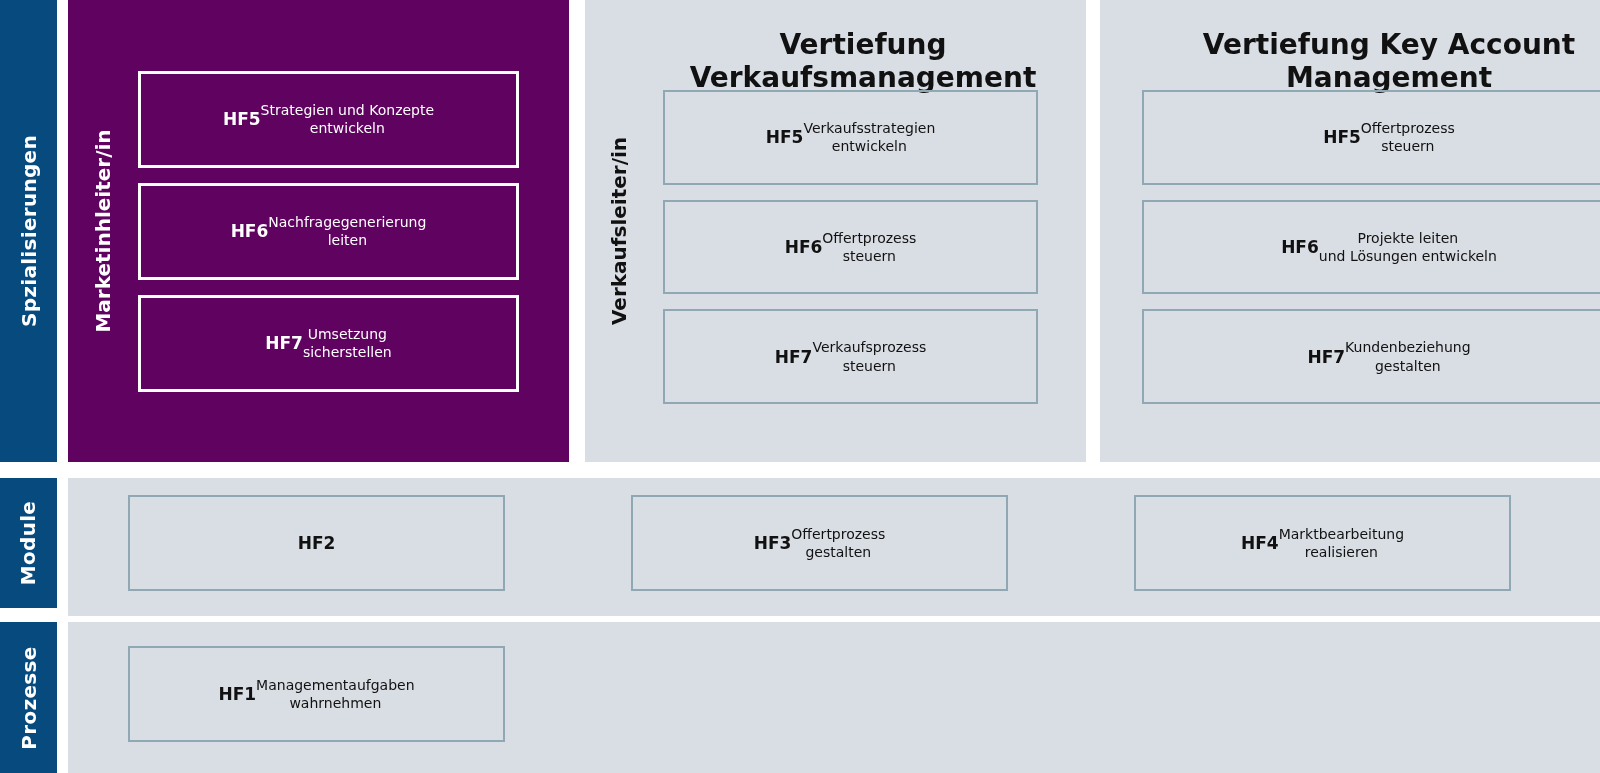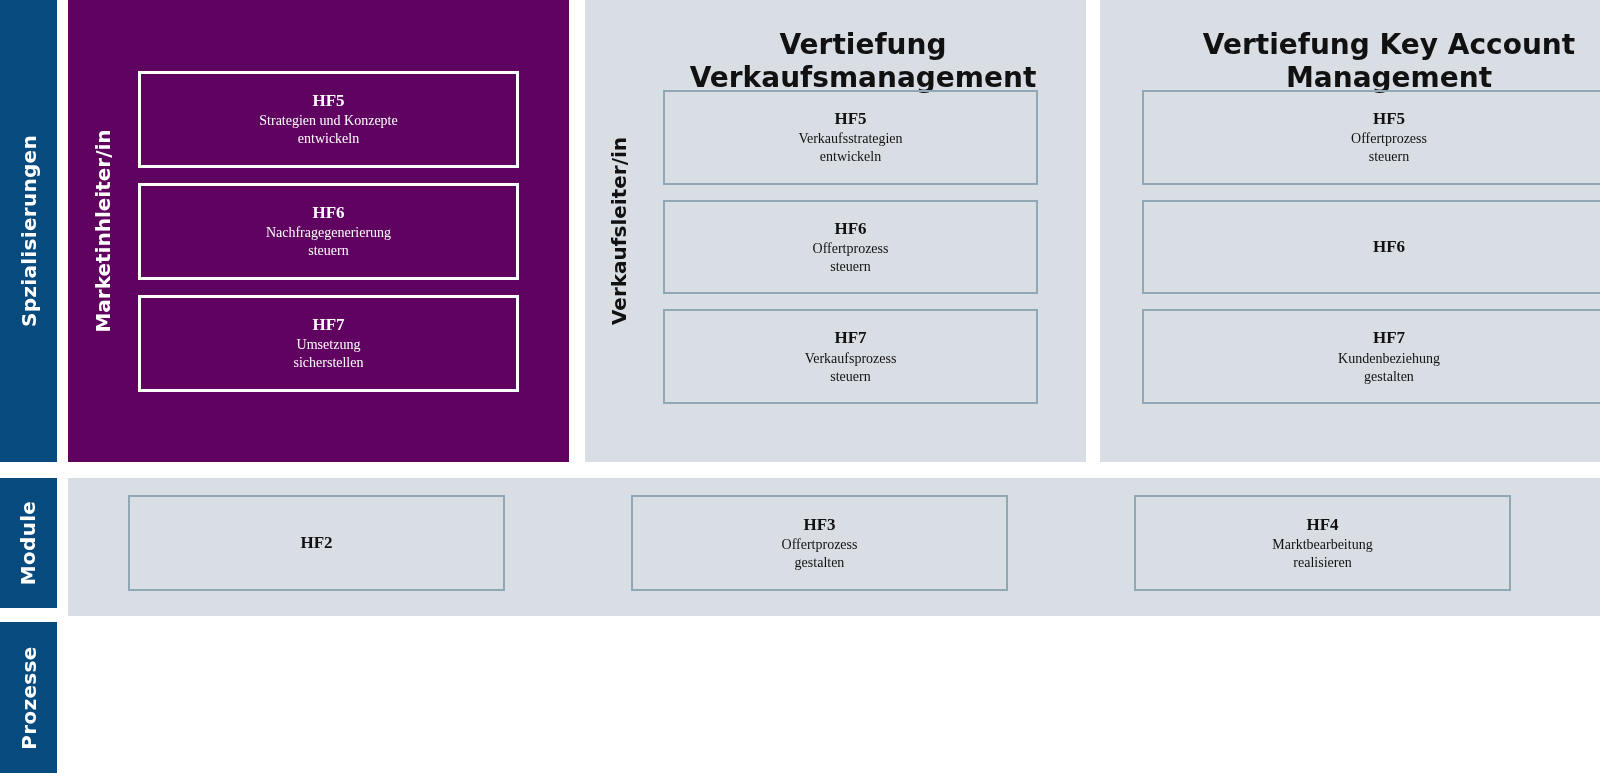--- a/index.html
+++ b/index.html
@@ -127,26 +127,25 @@
     display: flex;
     flex-direction: column;
     justify-content: flex-start;
     gap: 15px;
   }
   .panel-kam .box-stack { left: 42px; right: 42px; }
 
   
   .hf-box {
     display: flex;
-    flex-direction: column;
+    flex-direction: row;
     align-items: center;
     justify-content: center;
     text-align: center;
     line-height: 1.3;
-    font-family: Liberation Serif, serif;
   }
   .hf-box .hf-code {
     font-weight: bold;
     font-size: 17px;
   }
   .hf-box .hf-text {
     font-size: 14px;
     white-space: pre-line;
   }
 
@@ -213,21 +212,21 @@
     </div>
     <div class="box-stack">
       <div class="hf-box hf-purple">
         <span class="hf-code">HF5</span>
         <span class="hf-text">Strategien und Konzepte
 entwickeln</span>
       </div>
       <div class="hf-box hf-purple">
         <span class="hf-code">HF6</span>
         <span class="hf-text">Nachfragegenerierung
-steuern</span>
+leiten</span>
       </div>
       <div class="hf-box hf-purple">
         <span class="hf-code">HF7</span>
         <span class="hf-text">Umsetzung
 sicherstellen</span>
       </div>
     </div>
   </div>
 
   <div class="panel panel-grey panel-sales">
@@ -257,20 +256,22 @@
   <div class="panel panel-grey panel-kam">
     <div class="panel-title">Vertiefung Key Account Management</div>
     <div class="box-stack">
       <div class="hf-box hf-grey">
         <span class="hf-code">HF5</span>
         <span class="hf-text">Offertprozess
 steuern</span>
       </div>
       <div class="hf-box hf-grey">
         <span class="hf-code">HF6</span>
+        <span class="hf-text">Projekte leiten
+und Lösungen entwickeln</span>
       </div>
       <div class="hf-box hf-grey">
         <span class="hf-code">HF7</span>
         <span class="hf-text">Kundenbeziehung
 gestalten</span>
       </div>
     </div>
   </div>
 
   <div class="row-band row-module">
@@ -284,14 +285,23 @@
 gestalten</span>
       </div>
       <div class="hf-box hf-grey">
         <span class="hf-code">HF4</span>
         <span class="hf-text">Marktbearbeitung
 realisieren</span>
       </div>
     </div>
   </div>
 
+  <div class="row-band row-prozess">
+    <div class="row-inner">
+      <div class="hf-box hf-grey">
+        <span class="hf-code">HF1</span>
+        <span class="hf-text">Managementaufgaben
+wahrnehmen</span>
+      </div>
+    </div>
+  </div>
 
 </div>
 
 </body></html>

